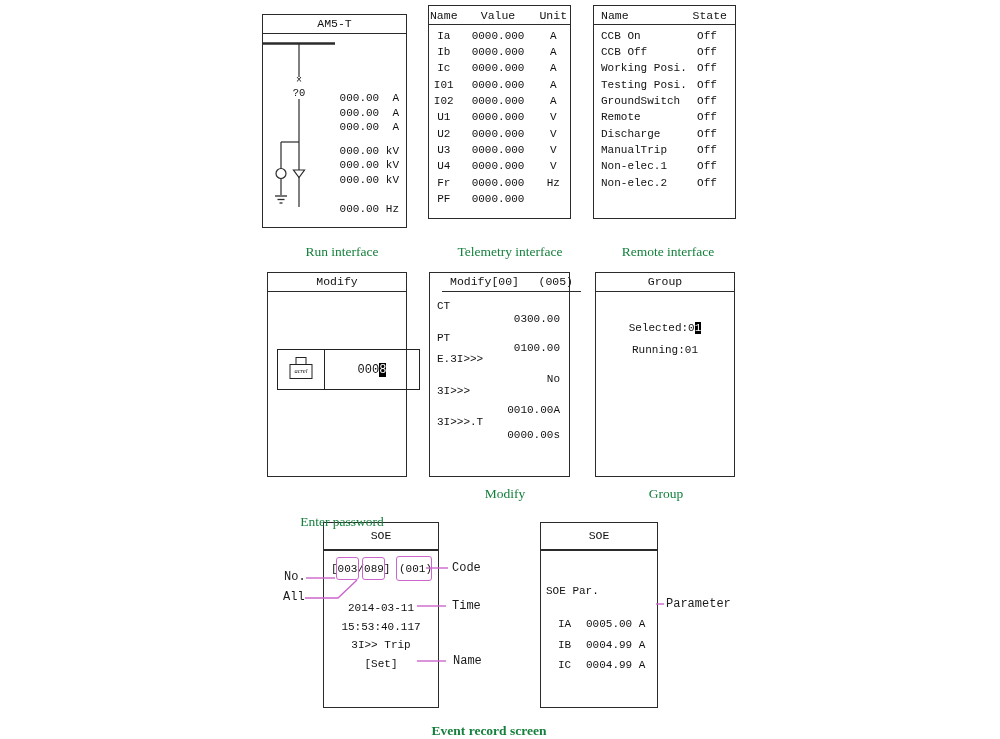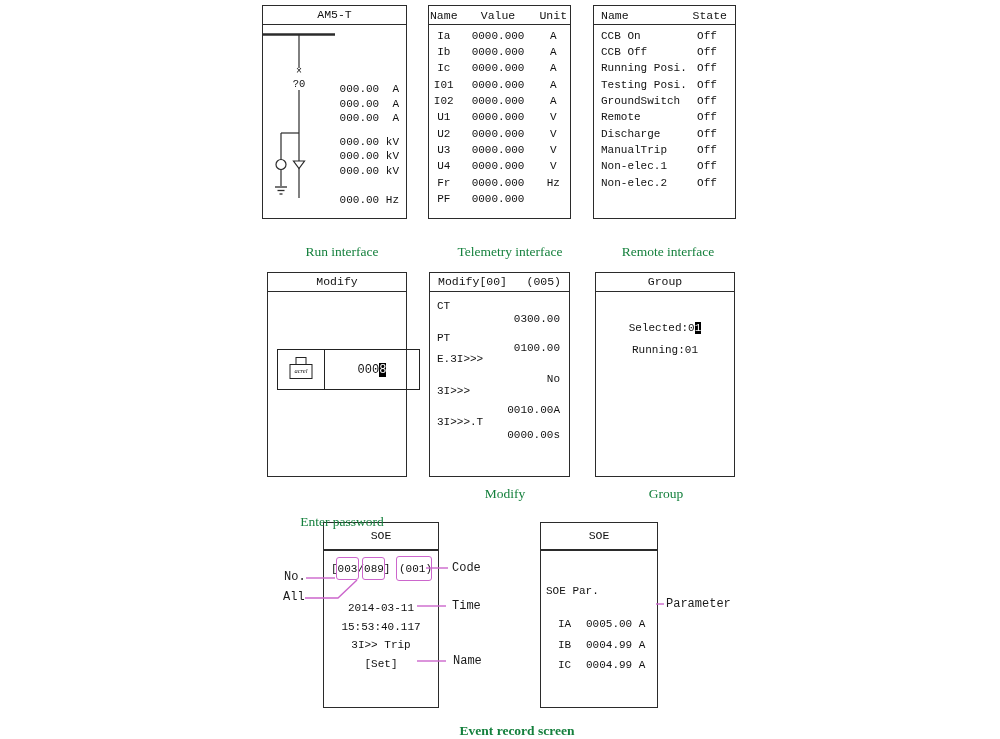--- a/index.html
+++ b/index.html
@@ -4,39 +4,39 @@
 <style>
   html,body { margin:0; padding:0; background:#fff; }
   .canvas { position:relative; width:1000px; height:739px; background:#fff; overflow:hidden;
             font-family:"Liberation Mono","DejaVu Sans Mono",monospace; color:#111; }
   .panel { position:absolute; border:1.4px solid #2b2b2b; background:#fff; box-sizing:border-box; }
   .ptitle { position:absolute; top:0; left:0; width:100%; height:19px; line-height:18px; text-align:center;
             font-size:11.5px; border-bottom:1.4px solid #2b2b2b; box-sizing:border-box; }
   .soe-title { height:28px; line-height:26px; border-bottom:2.2px solid #2b2b2b; }
 
   
-  #run-panel    { left:262px; top:5px;   width:145px; height:214px;text-decoration:underline; }
+  #run-panel    { left:262px; top:14px;   width:145px; height:214px;text-decoration:underline; }
   #tele-panel   { left:428px; top:5px;   width:143px; height:214px; }
   #remote-panel { left:593px; top:5px;   width:143px; height:214px; }
   #pw-panel     { left:267px; top:272px; width:140px; height:205px; }
   #modify-panel { left:429px; top:272px; width:141px; height:205px; }
   #group-panel  { left:595px; top:272px; width:140px; height:205px; }
   #soe-list-panel   { left:323px; top:522px; width:116px; height:186px; }
   #soe-detail-panel { left:540px; top:522px; width:118px; height:186px; }
 
   
   .caption { position:absolute; width:200px; text-align:center; font-family:"Liberation Serif",serif;
              font-size:13.5px; color:#15803d; }
   #cap-run    { left:242px; top:244px; }
   #cap-tele   { left:410px; top:244px; }
   #cap-remote { left:568px; top:244px; }
   #cap-pw     { left:242px; top:486px;margin-top:28px; }
   #cap-modify { left:405px; top:486px; }
   #cap-group  { left:566px; top:486px; }
-  #cap-event  { left:417px; top:723px; font-weight:600; }
+  #cap-event  { left:389px; top:723px; font-weight:600; }
 
   
   .diagram { position:absolute; left:0; top:0; }
   .reading { position:absolute; right:7px; font-size:11px; white-space:pre; line-height:11px;margin-top:20px; }
 
   
   .thead { position:absolute; top:0; left:0; right:0; height:19px; border-bottom:1.4px solid #2b2b2b;
            display:flex; align-items:center; font-size:11.5px; box-sizing:border-box; }
   .rows { position:absolute; top:21.5px; left:0; right:0; }
   .trow { display:flex; height:16.33px; align-items:center; font-size:11px; }
@@ -53,21 +53,21 @@
   .pw-left { width:47px; border-right:1.5px solid #222; position:relative; box-sizing:border-box; }
   .shackle { position:absolute; top:7px; left:50%; transform:translateX(-50%); width:11px; height:10px;
              border:1.3px solid #222; box-sizing:border-box; background:#fff; }
   .lockbody { position:absolute; top:14px; left:50%; transform:translateX(-50%); width:23px; height:15px;
               border:1.3px solid #222; box-sizing:border-box; background:#fff; text-align:center;
               font:italic 6.5px "Liberation Serif",serif; line-height:12px; }
   .pw-right { flex:1; display:flex; align-items:center; justify-content:center; font-size:12px; }
   .cursor { background:#000; color:#fff; }
 
   
-  .mtitle { display:flex; justify-content:space-between; padding:0 8px; text-align:left; }
+  .mtitle { display:flex; justify-content:space-between; padding:0 8px; text-align:left;margin-left:12px; }
   .m-label { position:absolute; left:7px; font-size:11px; }
   .m-value { position:absolute; right:9px; font-size:11px; text-align:right; }
 
   
   .g-line { position:absolute; width:100%; text-align:center; font-size:11px; }
 
   
   .idx-line { position:absolute; top:40px; left:7px; font-size:11px; white-space:pre; }
   .code-txt { position:absolute; top:40px; left:75px; font-size:11px; }
   .pinkbox { position:absolute; border:1.4px solid #cc66cc; border-radius:3px; box-sizing:border-box; }
@@ -193,21 +193,21 @@
     <div class="rows">
       <div class="trow">
           <span class="rn">CCB On</span>
           <span class="rs">Off</span>
         </div>
       <div class="trow">
           <span class="rn">CCB Off</span>
           <span class="rs">Off</span>
         </div>
       <div class="trow">
-          <span class="rn">Running Posi.</span>
+          <span class="rn">Working Posi.</span>
           <span class="rs">Off</span>
         </div>
       <div class="trow">
           <span class="rn">Testing Posi.</span>
           <span class="rs">Off</span>
         </div>
       <div class="trow">
           <span class="rn">GroundSwitch</span>
           <span class="rs">Off</span>
         </div>

